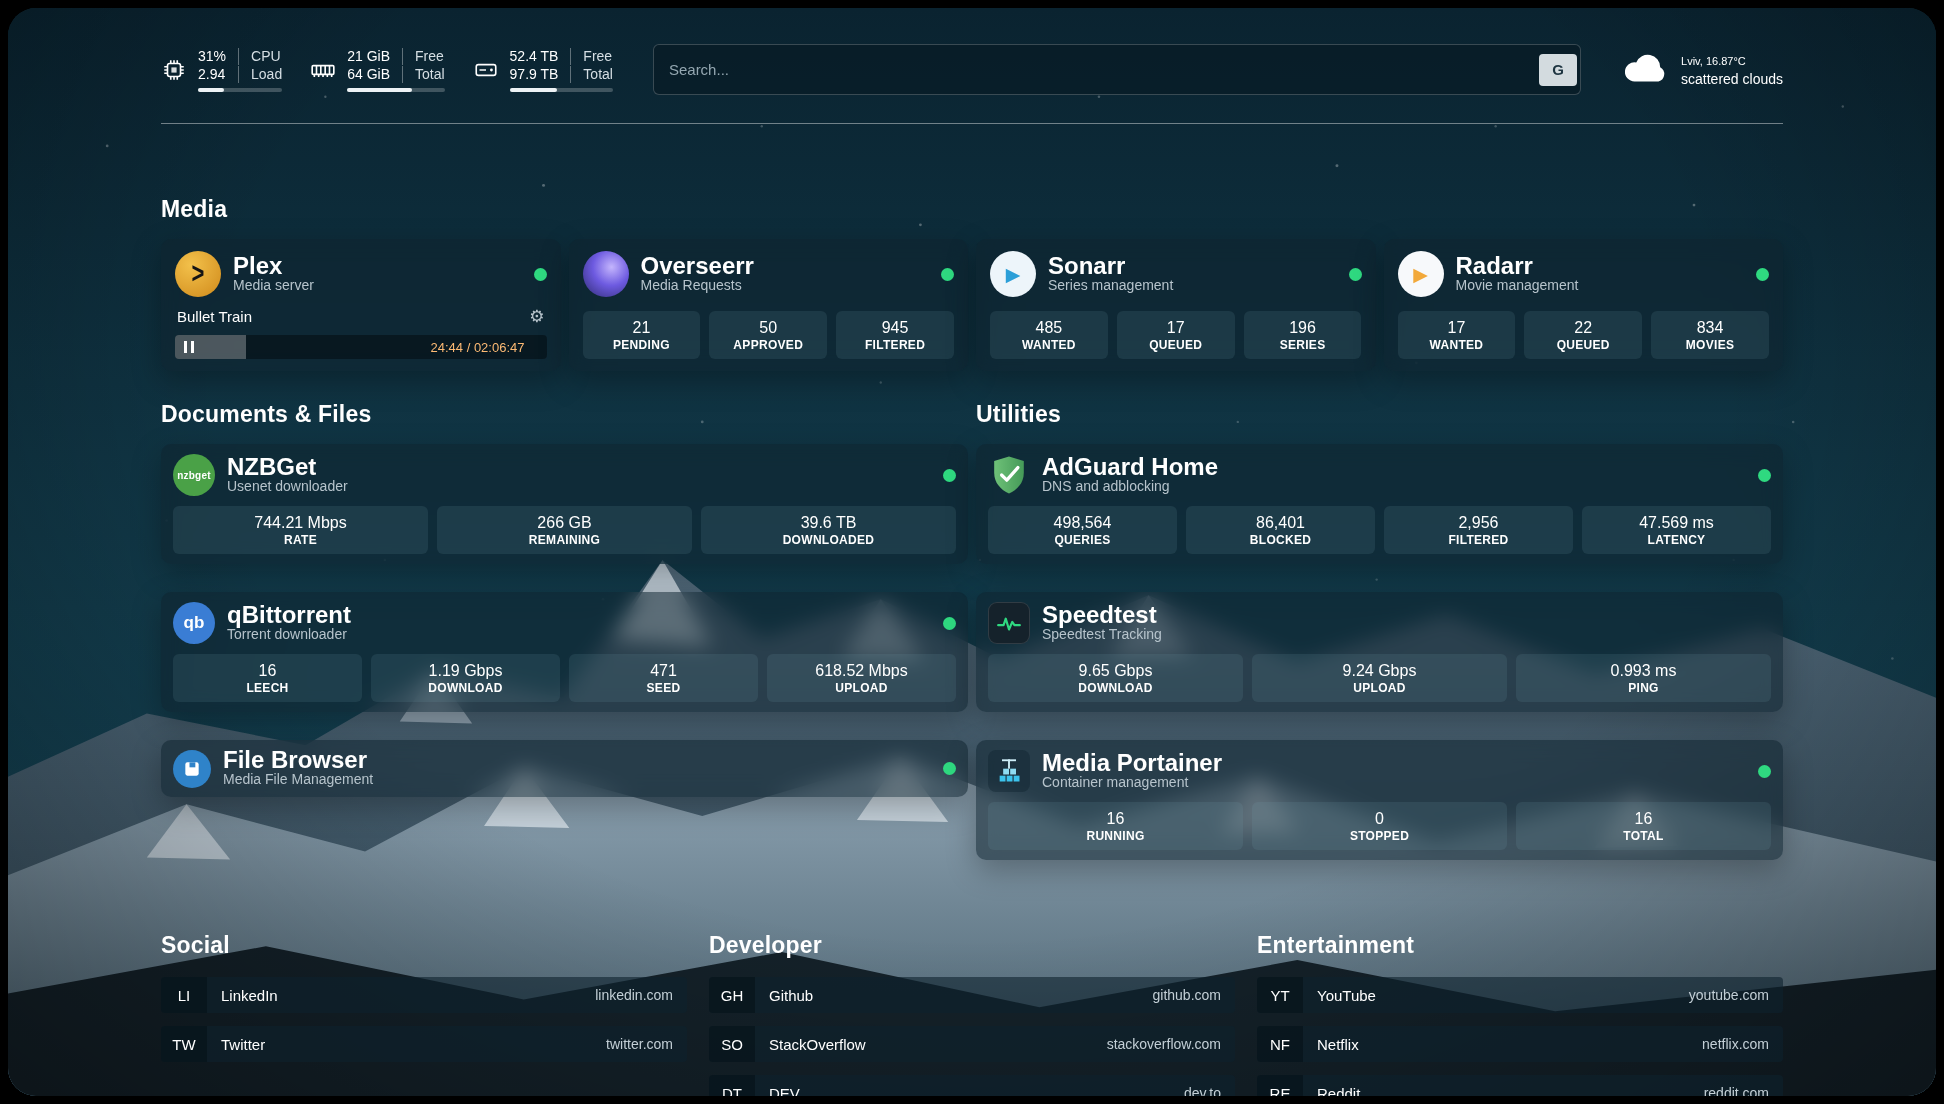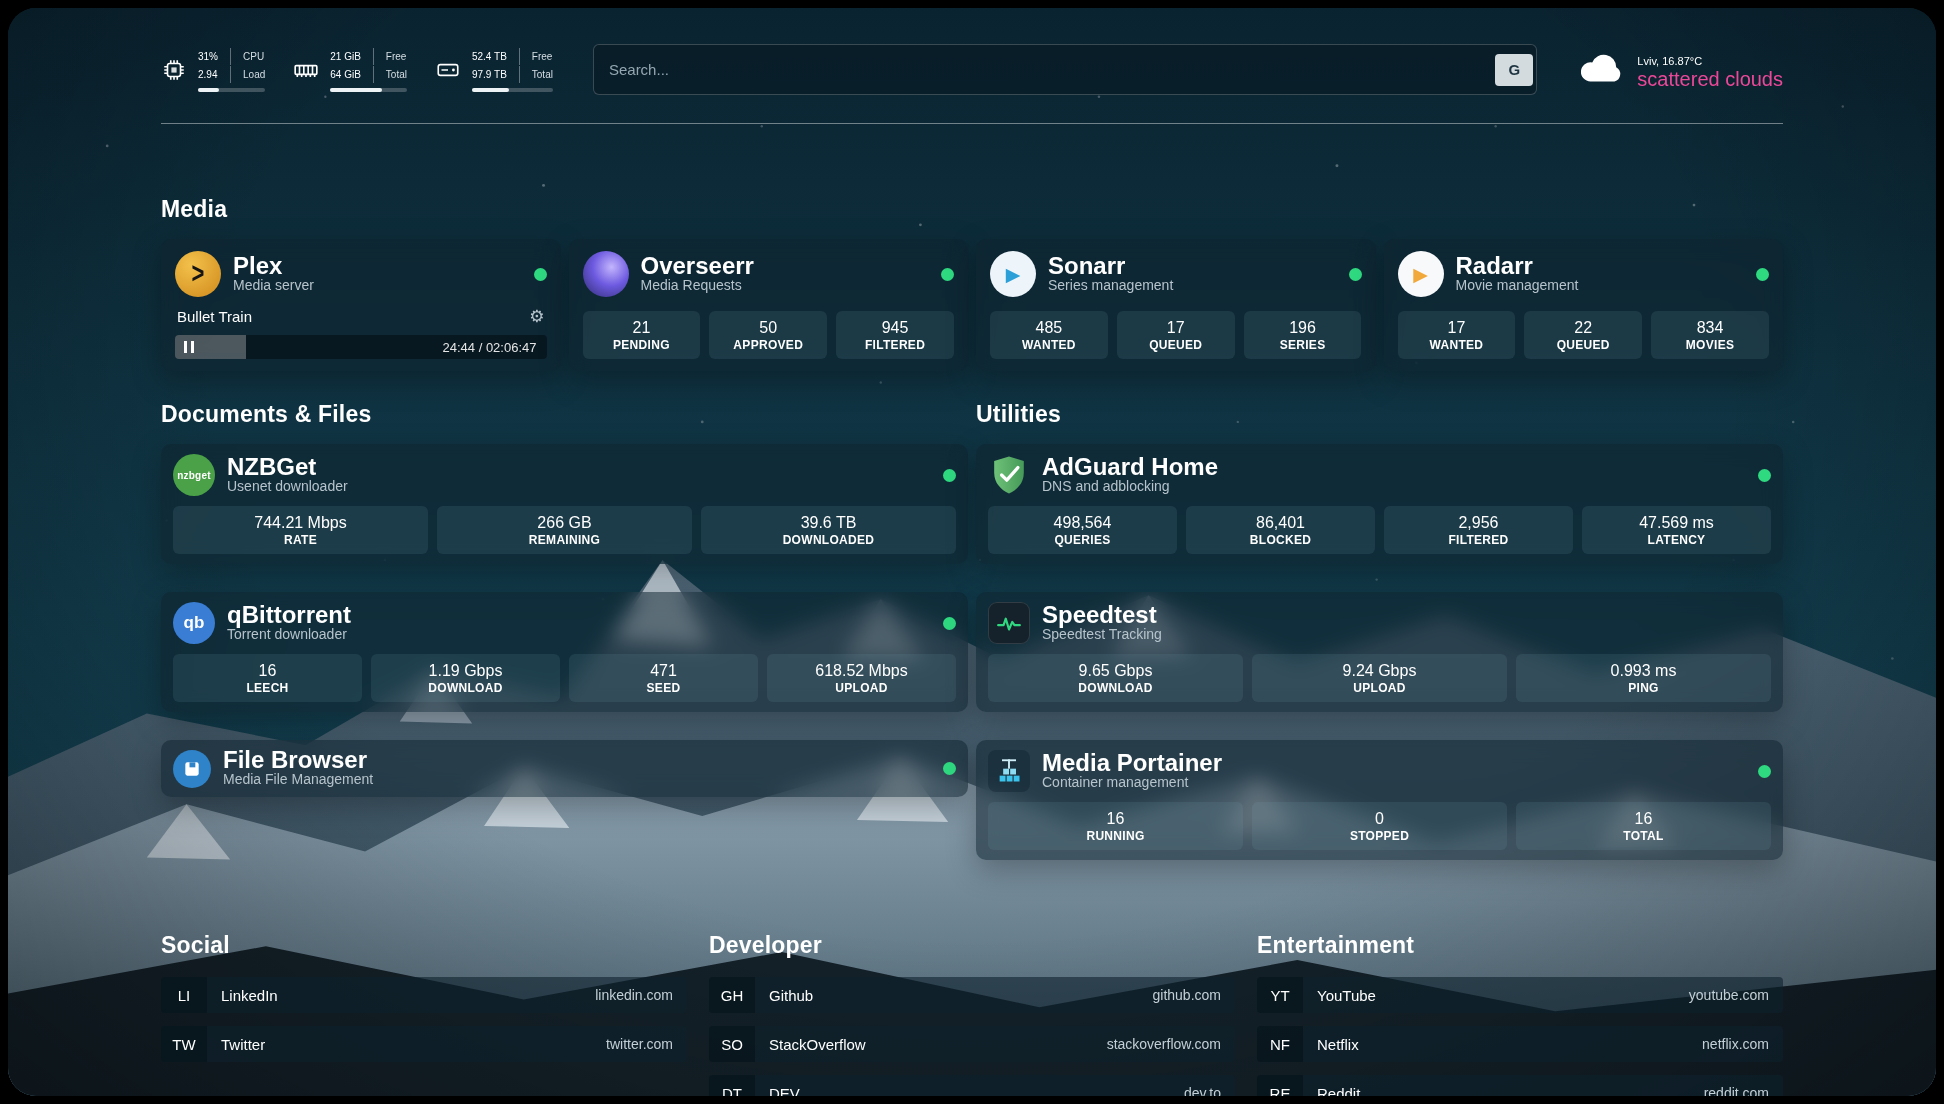--- a/index.html
+++ b/index.html
@@ -6,34 +6,34 @@
   body{width:1944px;height:1104px;background:#000;overflow:hidden;font-family:"Liberation Sans",sans-serif;}
   .frame{position:absolute;top:8px;left:8px;right:8px;bottom:8px;border-radius:28px;overflow:hidden;background:#0c2531;}
   .bg{position:absolute;inset:0;width:100%;height:100%;display:block;}
   .vignette{position:absolute;inset:0;background:radial-gradient(ellipse at 50% 35%, rgba(0,0,0,0) 55%, rgba(0,0,0,0.38) 100%);pointer-events:none;}
   .content{position:relative;width:1622px;margin:0 auto;padding-top:36px;color:#fff;}
 
   
   .topbar{display:flex;align-items:center;}
   .sys-widget{display:flex;align-items:center;gap:11px;margin-right:28px;}
   .sys-icon{color:#fff;display:flex;}
-  .sys-grid{display:grid;grid-template-columns:auto auto;column-gap:0;row-gap:1px;font-size:10px;line-height:17px;}
+  .sys-grid{display:grid;grid-template-columns:auto auto;column-gap:0;row-gap:1px;font-size:14px;line-height:17px;}
   .sys-grid .v{padding-right:12px;}
   .sys-grid .l{color:#d6dfe4;border-left:1px solid rgba(255,255,255,0.35);padding-left:12px;}
   .sys-bar{height:4px;background:rgba(255,255,255,0.22);border-radius:2px;margin-top:5px;}
   .sys-fill{height:100%;background:#edf2f5;border-radius:2px;}
 
   .search-wrap{flex:1;display:flex;align-items:center;height:51px;background:rgba(8,24,32,0.55);border:1px solid rgba(255,255,255,0.2);border-radius:6px;margin:0 42px 0 12px;padding:3px;box-sizing:border-box;}
   .search-input{flex:1;background:transparent;border:none;outline:none;color:#e9eef1;font-size:15px;padding:0 12px;font-family:inherit;}
   .search-input::placeholder{color:#94a7b1;}
   .search-engine{width:38px;height:32px;background:#d3dbdf;color:#1d3440;font-weight:700;border:none;border-radius:4px;font-size:15px;cursor:pointer;font-family:inherit;}
 
   .weather{display:flex;align-items:center;gap:12px;flex:none;}
   .weather-loc{font-size:11px;line-height:19px;}
-  .weather-cond{font-size:20px;color:#ec4899;line-height:17px;}
+  .weather-cond{font-size:14px;color:#ffffff;line-height:17px;}
 
   .divider{border:none;border-top:1px solid rgba(255,255,255,0.42);margin:28px 0 0;}
 
   
   .section-title{font-size:23px;font-weight:700;margin:0;letter-spacing:0.2px;}
   .media-title{margin-top:72px;}
   .media-grid{display:grid;grid-template-columns:repeat(4,1fr);gap:8px;margin-top:16px;}
 
   .card{background:rgba(14,34,45,0.55);backdrop-filter:blur(10px);-webkit-backdrop-filter:blur(10px);border-radius:10px;box-shadow:0 10px 30px rgba(0,0,0,0.28);cursor:pointer;}
   .media-card{height:132px;padding:12px 14px;box-sizing:border-box;display:flex;flex-direction:column;justify-content:space-between;}
@@ -49,21 +49,21 @@
   .stat{flex:1;background:rgba(122,160,180,0.14);border-radius:6px;text-align:center;padding:7px 4px 6px;min-width:0;}
   .stat-value{font-size:16px;line-height:19px;white-space:nowrap;}
   .stat-label{font-size:12px;font-weight:700;letter-spacing:0.3px;line-height:15px;margin-top:1px;white-space:nowrap;}
 
   
   .np-row{display:flex;align-items:center;font-size:15px;margin:0 2px;}
   .gear-icon{margin-left:auto;color:#b7c4cc;font-size:17px;cursor:pointer;line-height:1;}
   .player-bar{position:relative;height:24px;background:rgba(0,0,0,0.38);border-radius:4px;display:flex;align-items:center;overflow:hidden;}
   .player-fill{position:absolute;left:0;top:0;bottom:0;background:rgba(255,255,255,0.28);}
   .pause-icon{position:relative;width:10px;height:12px;border-left:3px solid #fff;border-right:3px solid #fff;margin-left:9px;box-sizing:border-box;}
-  .player-time{position:relative;margin-left:auto;font-size:13px;padding-right:10px;color:#e5e5e5;}
+  .player-time{position:relative;margin-left:auto;font-size:13px;padding-right:22px;color:#fdba74;}
 
   
   .two-col{display:grid;grid-template-columns:1fr 1fr;gap:8px;margin-top:30px;align-items:start;}
   .col-cards{display:flex;flex-direction:column;gap:28px;margin-top:16px;}
   .util-card{padding:10px 12px;}
   .util-card .app-icon{width:42px;height:42px;}
   .util-card .stats-row{margin-top:10px;}
   .slim-card{padding:9px 12px;}
   .slim-card .app-icon{width:38px;height:38px;}
 

